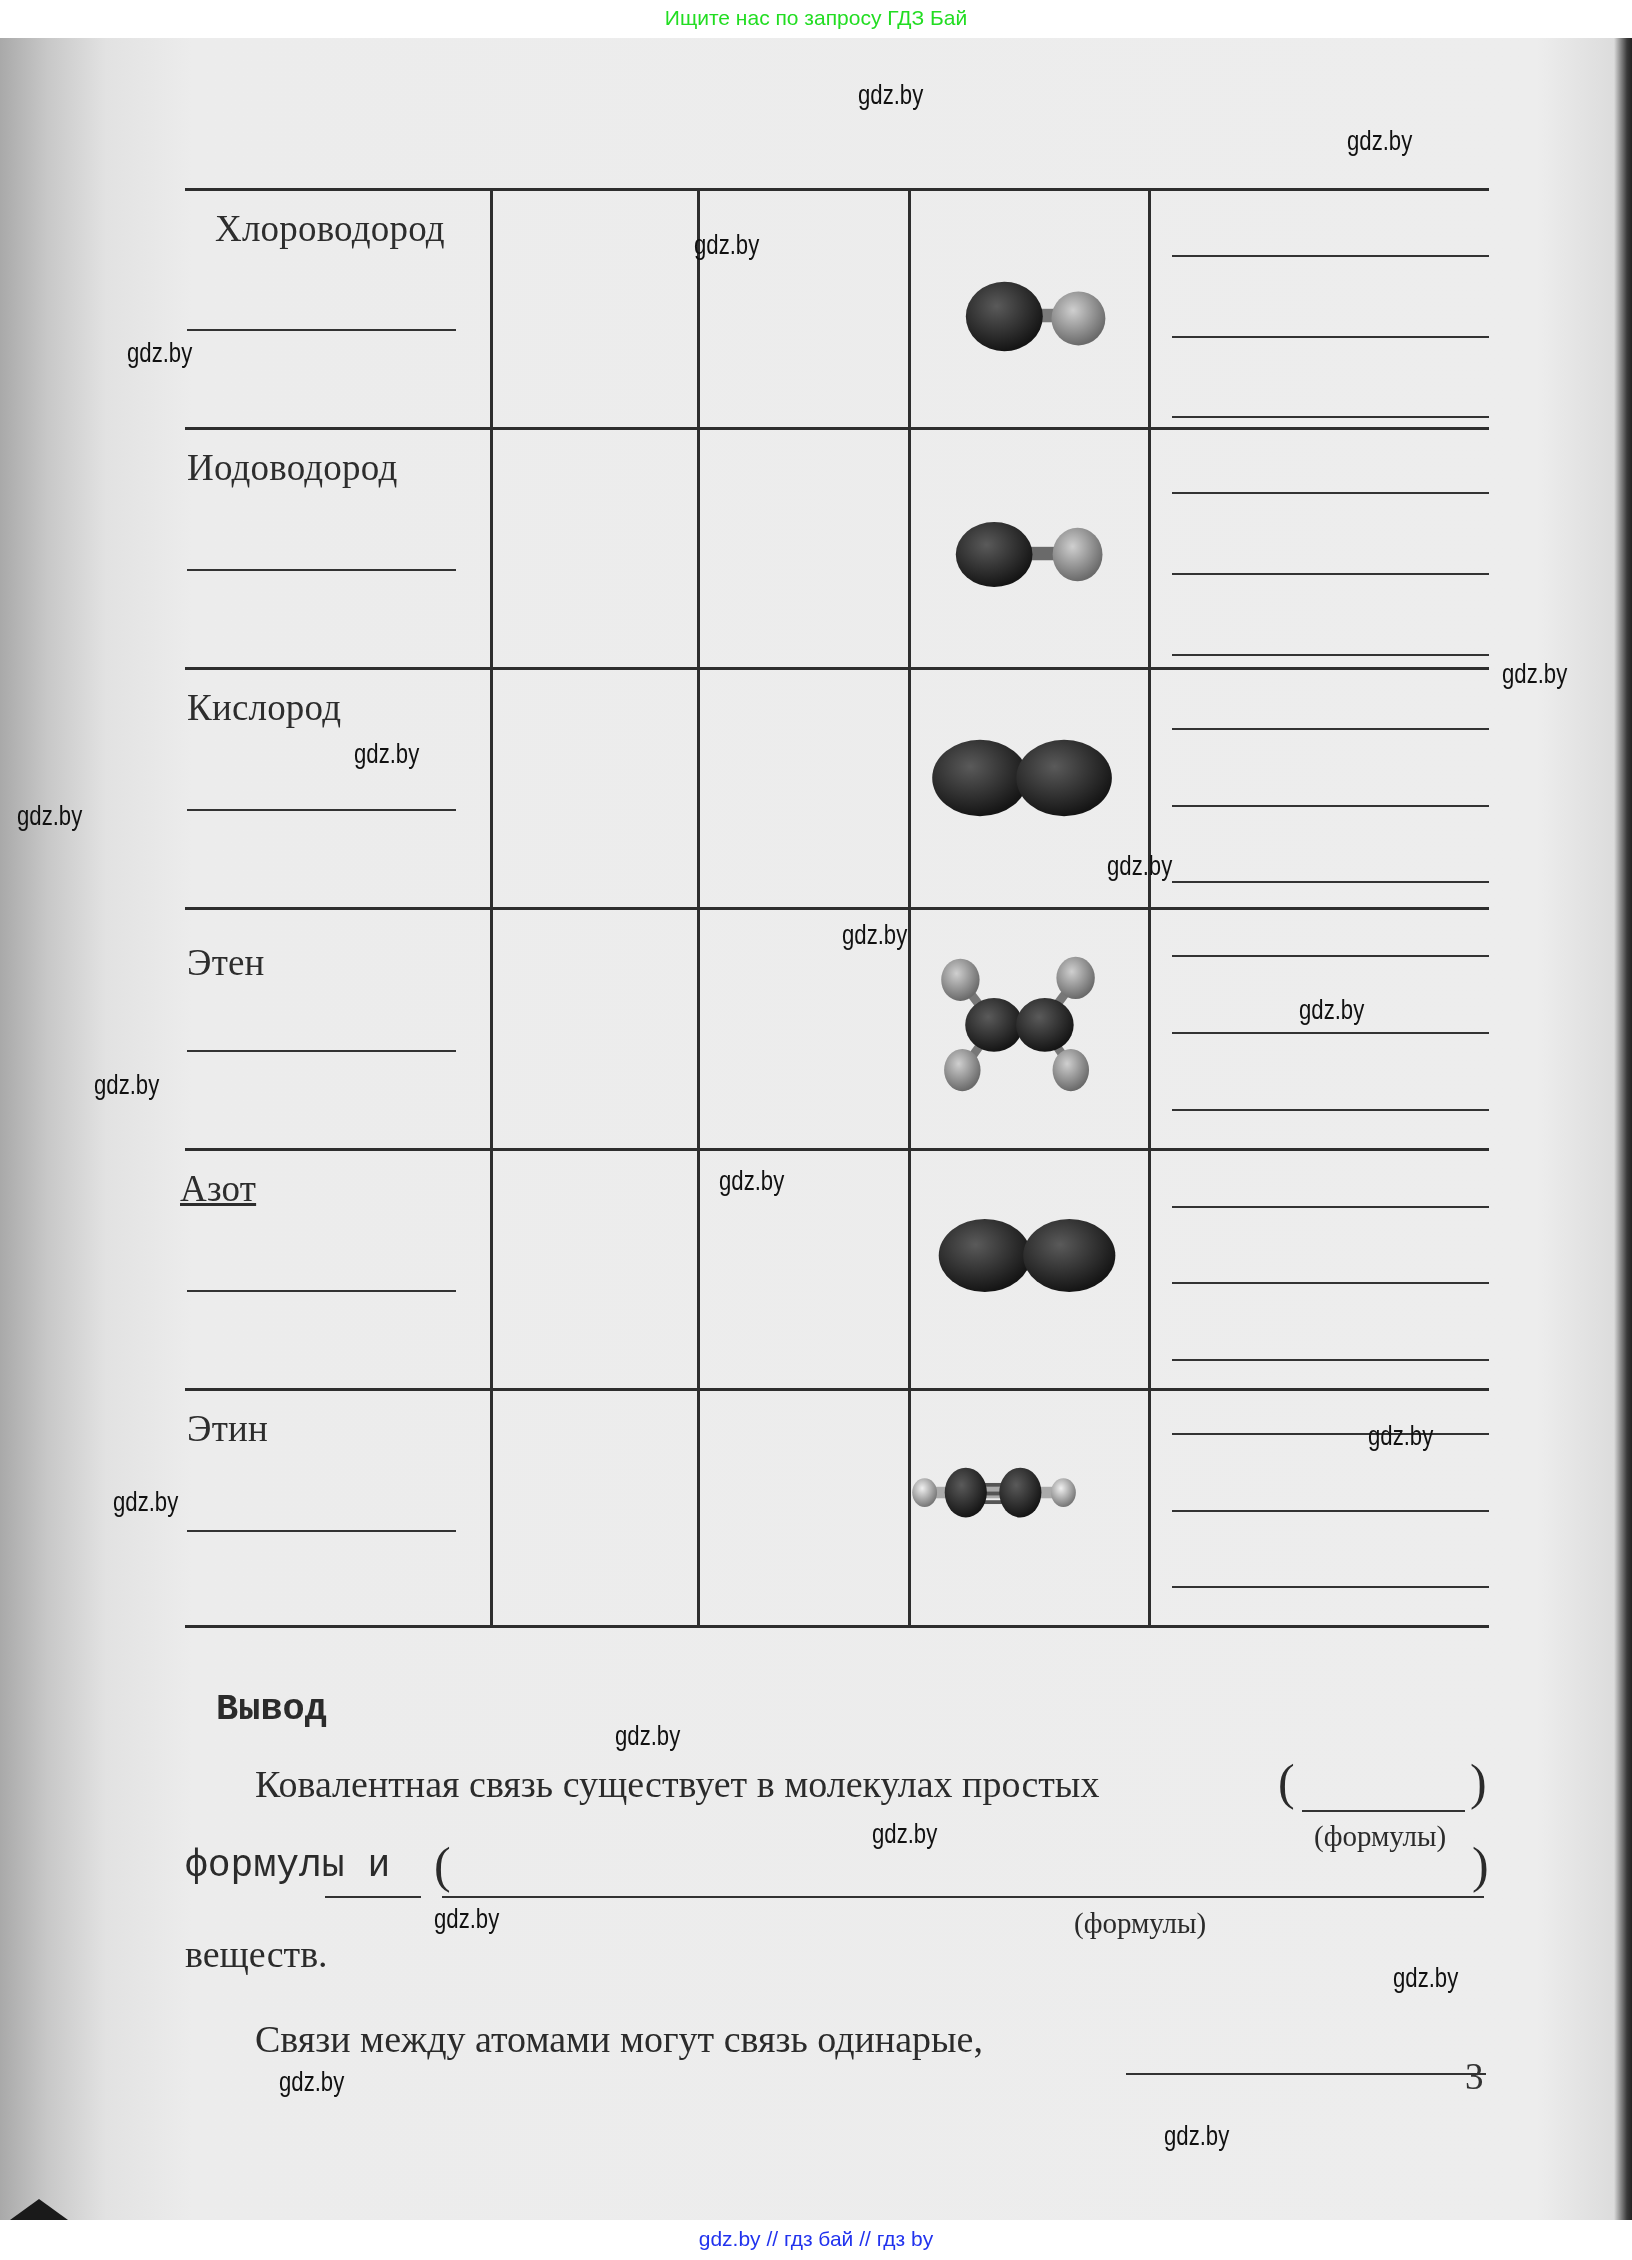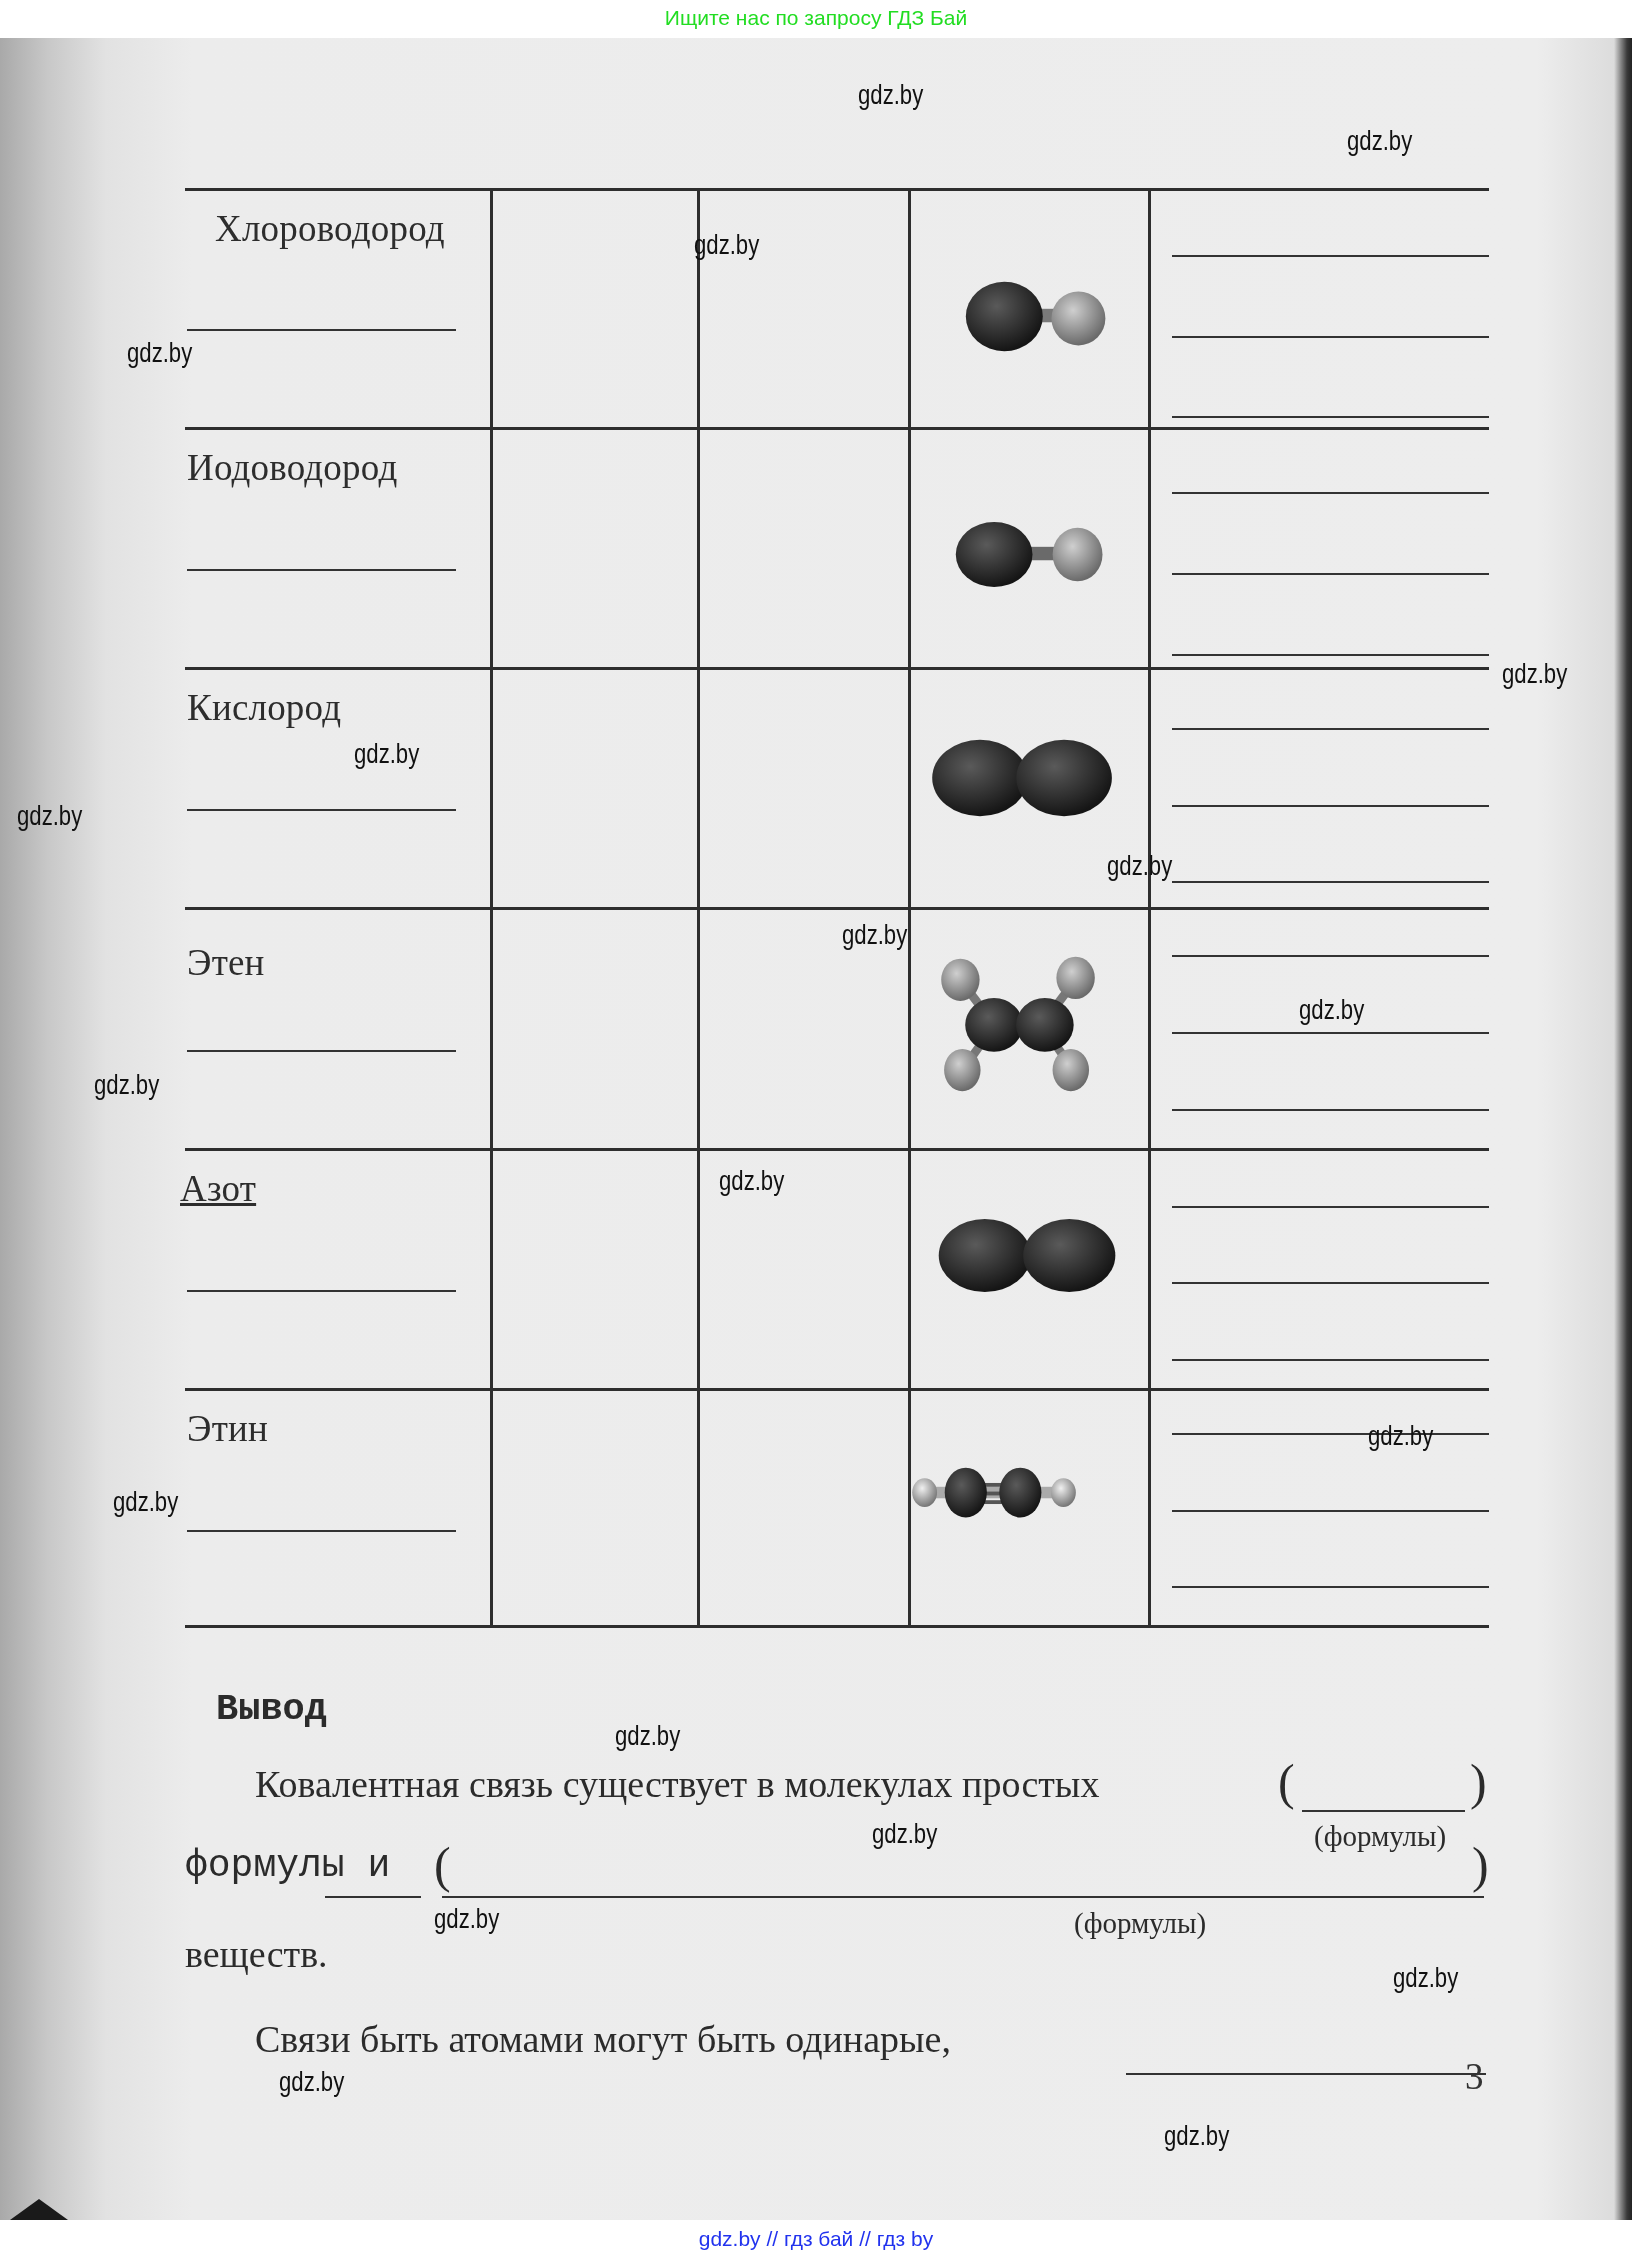--- a/index.html
+++ b/index.html
@@ -183,21 +183,21 @@
 
   <div class="text-line" style="left:185px; top:1806px;font-family:Liberation Mono, monospace;">формулы и</div>
   <div class="hline thin" style="top:1858px; left:325px; width:96px;"></div>
   <div class="paren" style="left:434px; top:1798px;">(</div>
   <div class="hline thin" style="top:1858px; left:442px; width:1042px;"></div>
   <div class="paren" style="left:1472px; top:1798px;">)</div>
   <div class="caption" style="left:1074px; top:1869px;">(формулы)</div>
 
   <div class="text-line" style="left:185px; top:1894px;">веществ.</div>
 
-  <div class="text-line" style="left:255px; top:1979px;">Связи быть атомами могут быть одинарые,</div>
+  <div class="text-line" style="left:255px; top:1979px;">Связи между атомами могут связь одинарые,</div>
   <div class="hline thin" style="top:2035px; left:1126px; width:360px;"></div>
 
   <div class="page-num" style="left:1465px; top:2017px;">3</div>
 
   <div class="wm" style="left:858px; top:42px;">gdz.by</div>
   <div class="wm" style="left:1347px; top:88px;">gdz.by</div>
   <div class="wm" style="left:694px; top:192px;">gdz.by</div>
   <div class="wm" style="left:127px; top:300px;">gdz.by</div>
   <div class="wm" style="left:1502px; top:621px;">gdz.by</div>
   <div class="wm" style="left:354px; top:701px;">gdz.by</div>

